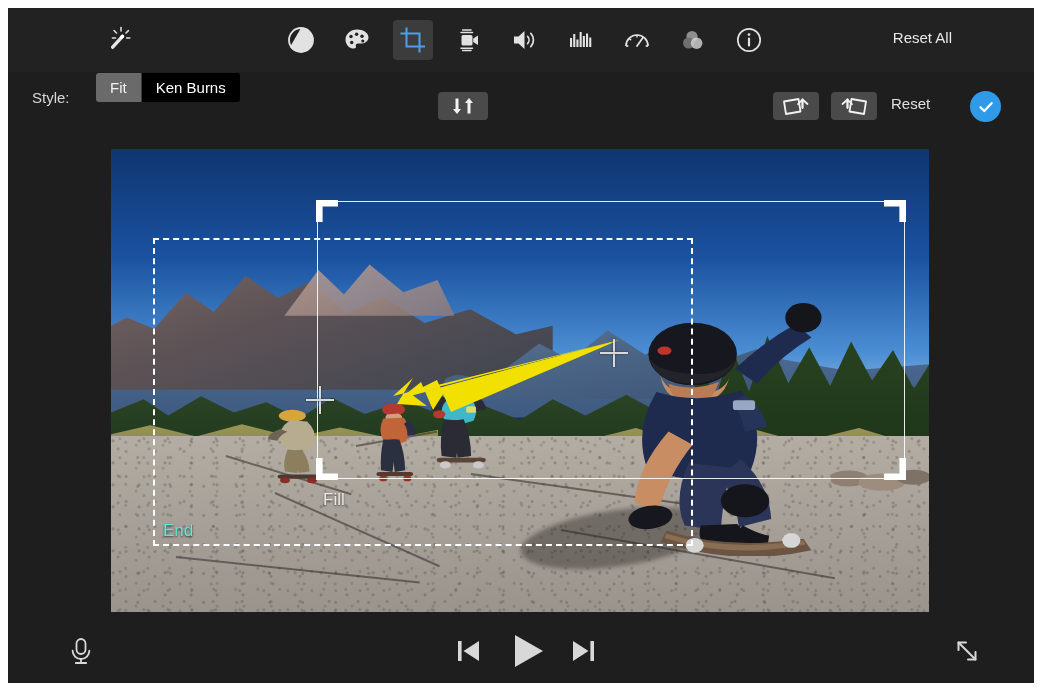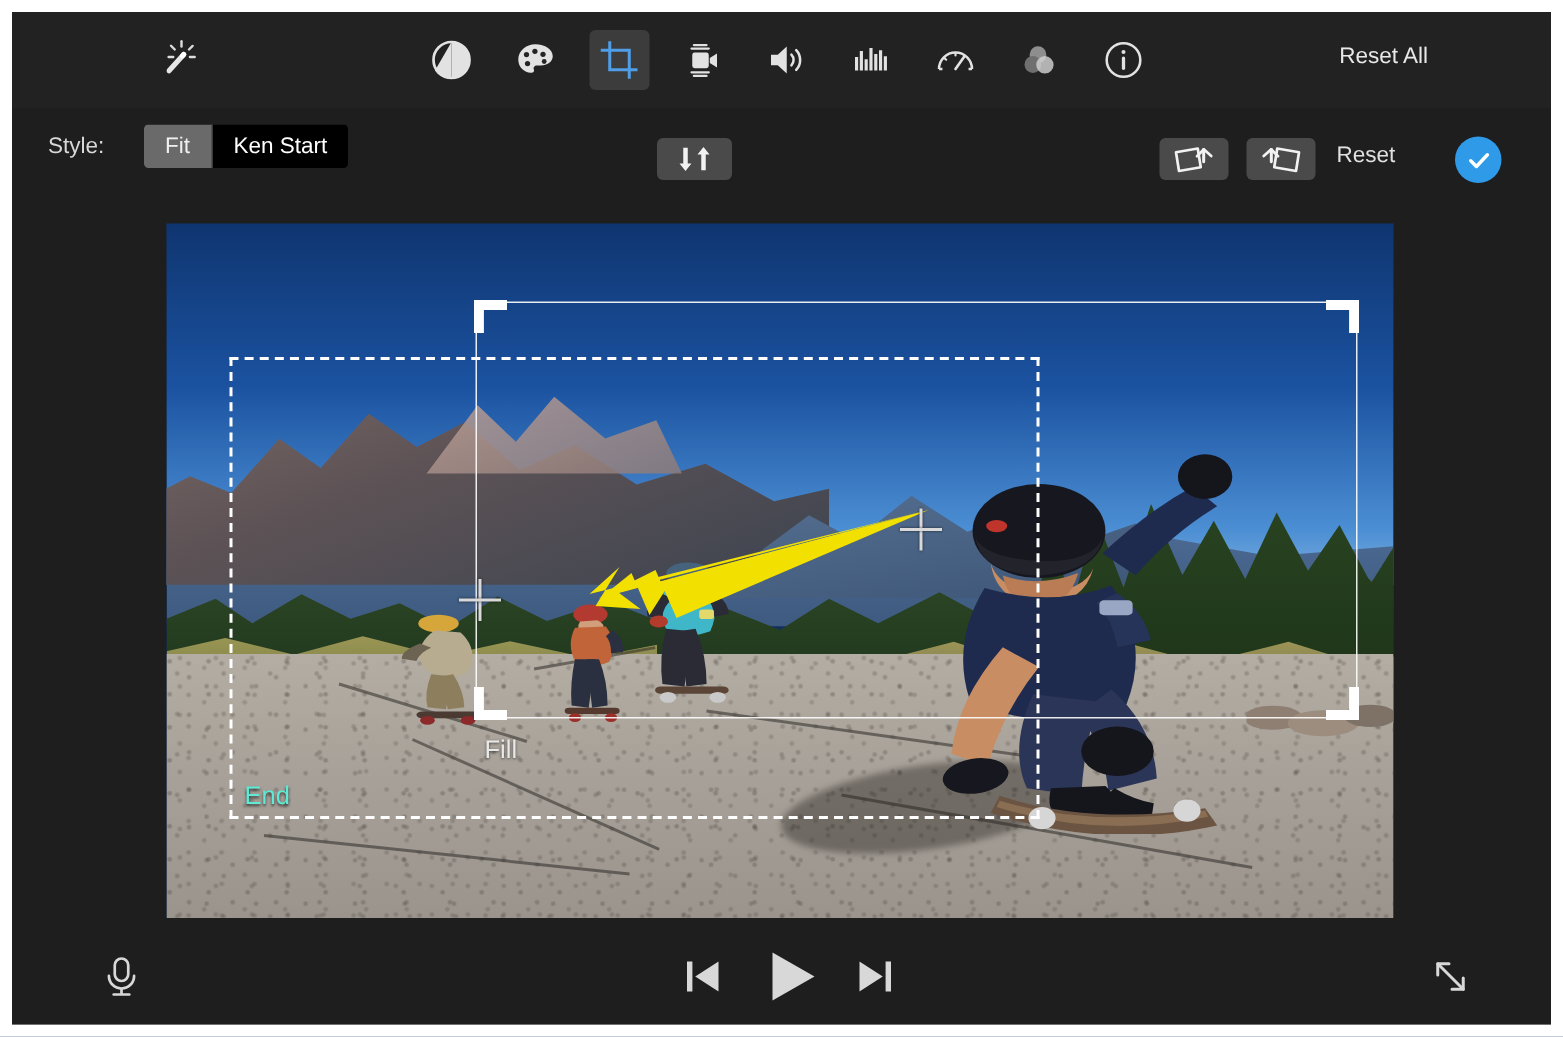--- a/index.html
+++ b/index.html
@@ -49,21 +49,21 @@
   #style-row {
     position: absolute; left: 0; top: 64px;
     width: 1026px; height: 58px;
     background: #1e1e1e;
   }
   #style-label {
     position: absolute; left: 24px; top: 17px;
     color: #d8d8d8; font-size: 15px;
   }
   #seg-control {
-    position: absolute; left: 88px; top: 75px;
+    position: absolute; left: 88px; top: 65px;
     display: flex;
     height: 29px;
     border-radius: 3px;
     overflow: hidden;
     align-items: center;
   }
   .seg {
     display: flex; align-items: center; justify-content: center;
     height: 29px;
     padding: 0 14px;
@@ -401,21 +401,21 @@
 
     <div id="reset-all">Reset All</div>
   </div>
 
   <div id="style-row">
     <div id="style-label">Style:</div>
   </div>
 
   <div id="seg-control">
     <div class="seg lighter">Fit</div>
-    <div class="seg active">Ken Start</div>
+    <div class="seg active">Ken Burns</div>
   </div>
 
   <div id="swap-btn">
     <svg width="26" height="20" viewBox="0 0 26 20">
       <g fill="#f2f2f2">
         <path d="M8.5 2.5 L8.5 13 L11 13 L7 18 L3 13 L5.5 13 L5.5 2.5 Z"></path>
         <path d="M17.5 17.5 L17.5 7 L15 7 L19 2 L23 7 L20.5 7 L20.5 17.5 Z"></path>
       </g>
     </svg>
   </div>

